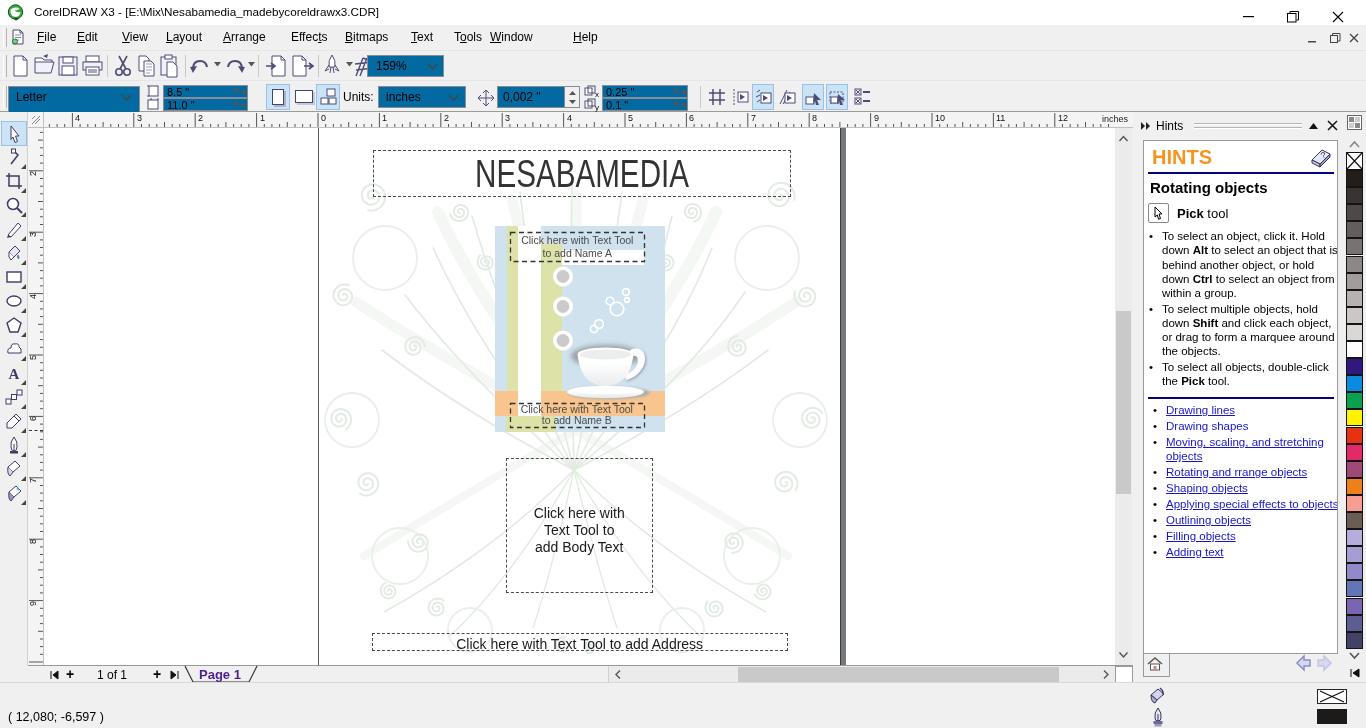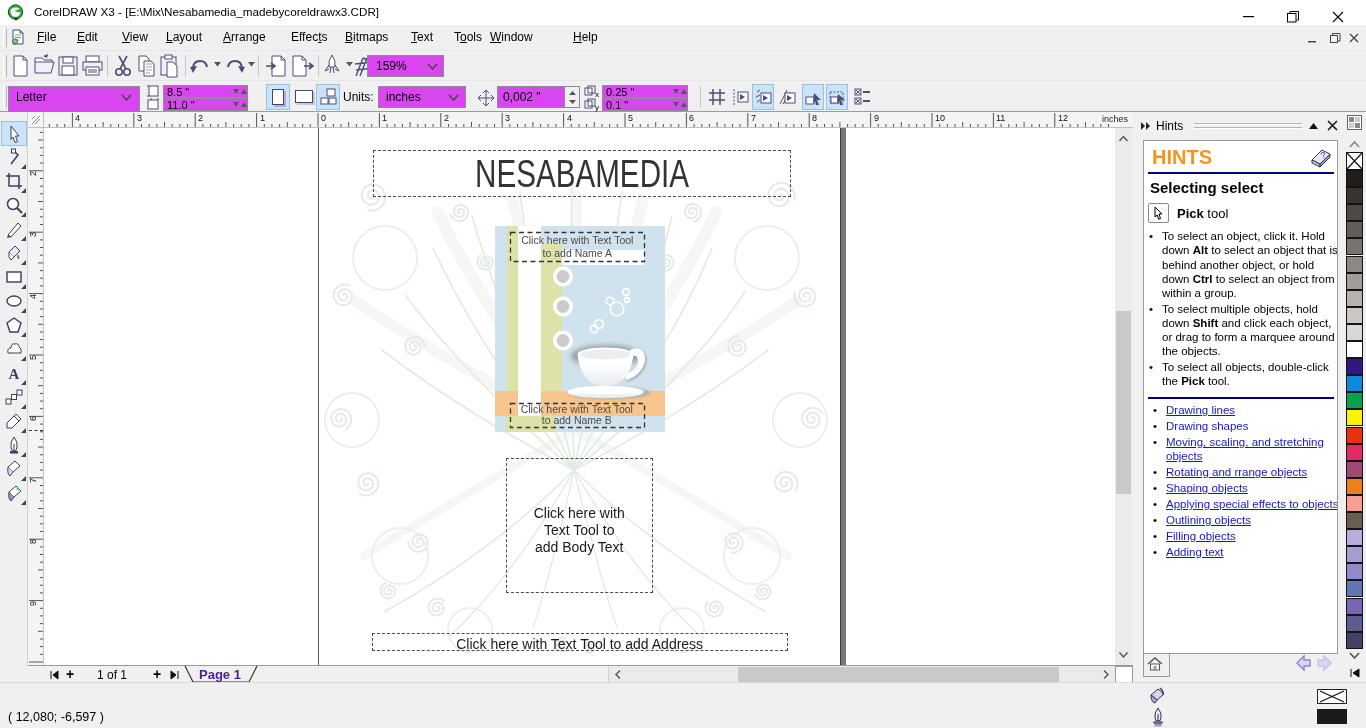--- a/index.html
+++ b/index.html
@@ -1,16 +1,16 @@
 <!DOCTYPE html>
 <html><head><meta charset="utf-8"><style>
 *{margin:0;padding:0;box-sizing:border-box}
 body{width:1366px;height:728px;font-family:"Liberation Sans",sans-serif;background:#f0f0f0;overflow:hidden;position:relative}
 .abs{position:absolute}
-.ctl{position:absolute;border:1px solid #898c95;background:#d946ef;font-size:12px;color:#000}
+.ctl{position:absolute;border:1px solid #898c95;background:#0369a1;font-size:12px;color:#000}
 .sep{position:absolute;width:1px;background:#c8c8c8}
 .grip{position:absolute;width:4px;border-left:1px solid #fff;border-right:1px solid #b4b4b4}
 .mi{position:absolute;top:5px;font-size:12px;color:#000}
 u{text-decoration:underline}
 .dash{position:absolute;border:1px dashed #4a4a4a}
 svg{position:absolute;overflow:visible}
 </style></head>
 <body>
 
 <div class="abs" style="left:0;top:0;width:1366px;height:25px;background:#fff">
@@ -628,21 +628,21 @@
     </svg>
 <div class="abs" style="left:7px;top:28px;width:195px;height:514px;background:#fff;border:1px solid #9a9a9a;overflow:hidden">
 <div class="abs" style="left:8px;top:5px;font-size:20px;font-weight:bold;color:#f7941e;letter-spacing:0px">HINTS</div>
 <svg style="position:absolute;left:165px;top:5px" width="24" height="22" viewBox="0 0 24 22">
 <path d="M3 14 L13 4 L21 8 L11 18 Z" fill="#e8e8f4" stroke="#33335c"></path>
 <path d="M3 14 L11 18 L11 21 L3 17 Z" fill="#c9c9e0" stroke="#33335c"></path>
 <path d="M11 18 L21 8 L21 11 L11 21 Z" fill="#9a9ac0" stroke="#33335c"></path>
 <text x="13" y="13" font-size="9" fill="#33335c" transform="rotate(-20 13 13)">?</text>
 </svg>
 <div class="abs" style="left:4px;top:31px;width:186px;height:2px;background:#000080"></div>
-<div class="abs" style="left:6px;top:38px;font-size:15px;font-weight:bold;color:#000">Selecting select</div>
+<div class="abs" style="left:6px;top:38px;font-size:15px;font-weight:bold;color:#000">Rotating objects</div>
 <div class="abs" style="left:4px;top:62px;width:21px;height:20px;background:#fff;border:1px solid #888;border-radius:2px">
         <svg style="position:absolute;left:5px;top:2px" width="11" height="15">
           <path d="M1 1 L8 8 L5 8 L6.5 12.5 L4.5 13.2 L3.3 9 L1 11 Z" fill="#fff" stroke="#000"></path>
         </svg>
       </div>
 <div class="abs" style="left:33px;top:65px;font-size:13px"><b>Pick</b> tool</div>
 <div class="abs" style="left:5px;top:89px;font-size:11.5px;color:#000">•</div>
 <div class="abs" style="left:18px;top:89px;font-size:11.5px;color:#000;white-space:nowrap">To select an object, click it. Hold</div>
 <div class="abs" style="left:18px;top:103.3px;font-size:11.5px;color:#000;white-space:nowrap">down <b>Alt</b> to select an object that is</div>
 <div class="abs" style="left:18px;top:117.6px;font-size:11.5px;color:#000;white-space:nowrap">behind another object, or hold</div>

